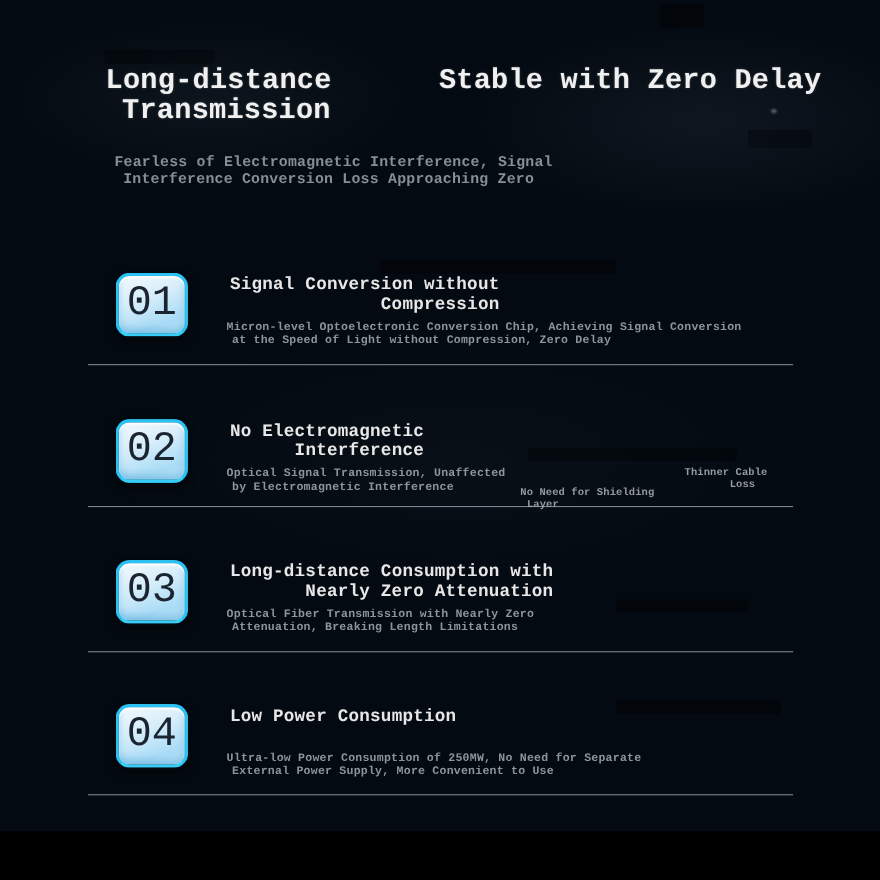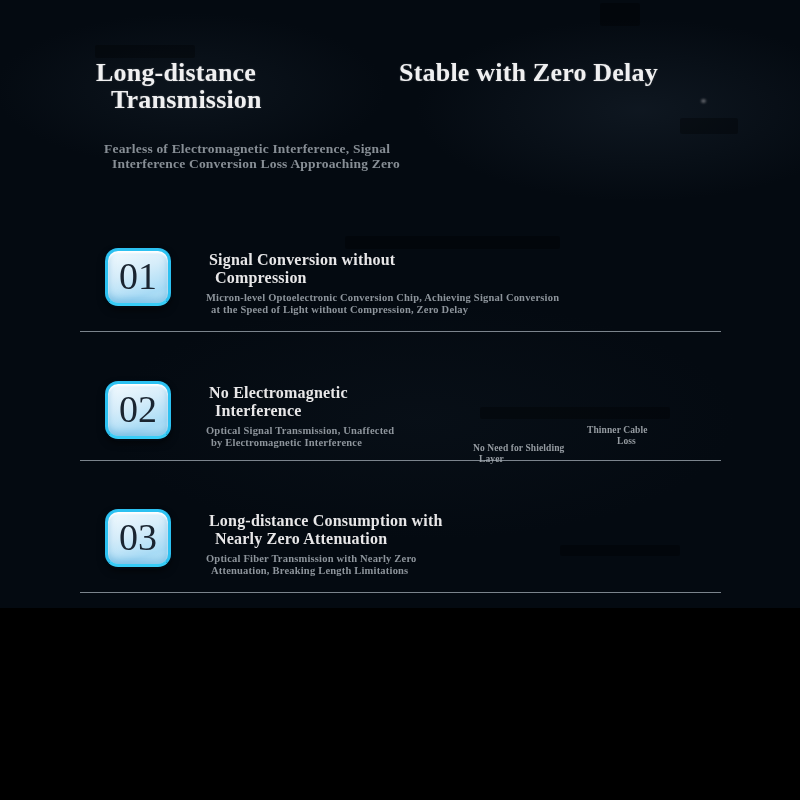--- a/index.html
+++ b/index.html
@@ -1,22 +1,22 @@
 <!DOCTYPE html>
 <html><head>
 <meta charset="utf-8">
 <style>
   html,body{margin:0;padding:0;background:#000;}
   *{box-sizing:border-box;}
   .page{
     position:relative;
-    width:800px;height:608px;
+    width:800px;height:756px;
     margin:0 auto;
     overflow:hidden;
-    font-family:Liberation Serif, serif;
+    font-family:Liberation Mono, monospace;
     background:
       radial-gradient(ellipse 320px 130px at 640px 110px, rgba(30,42,55,0.40), rgba(0,0,0,0) 70%),
       radial-gradient(ellipse 280px 110px at 190px 90px, rgba(28,40,52,0.35), rgba(0,0,0,0) 70%),
       radial-gradient(ellipse 420px 160px at 420px 420px, rgba(16,26,36,0.30), rgba(0,0,0,0) 75%),
       #040a11;
   }
   
   .ghost{position:absolute;background:rgba(0,0,0,0.30);border-radius:2px;}
   .ghost-dot{position:absolute;width:5px;height:4px;border-radius:50%;
     background:rgba(160,160,165,0.55);filter:blur(1px);}
@@ -58,35 +58,35 @@
   }
   .badge-num{
     font-size:38px;font-weight:400;color:#1a2531;line-height:1;
     transform:translateY(-1px);
   }
   .f-title{
     position:absolute;left:104px;top:3px;
     font-size:16px;font-weight:700;color:#e8e7e8;
     line-height:17.5px;letter-spacing:0.2px;
   }
-  .f-title .line2{padding-left:6px;}
+  .f-title .line2{padding-left:6px;text-align:right;}
   .f-desc{
     position:absolute;left:101px;top:44px;
     font-size:10.5px;font-weight:700;color:#8d949b;
     line-height:12px;letter-spacing:0.2px;
   }
   .f-desc .line2{padding-left:5px;}
   .note{
     position:absolute;top:44px;
     font-size:9.5px;font-weight:700;color:#959ba1;
     line-height:10.5px;letter-spacing:0.1px;
   }
   .note-1{left:368px;margin-top:18px;}
   .note-1 .line2{padding-left:6px;}
-  .note-2{left:482px;width:110px;}
+  .note-2{left:500px;width:110px;text-align:center;}
   .note-2 .line2{padding-left:30px;}
 
   .divider{
     position:absolute;left:80px;width:641px;height:1px;
     background:rgba(158,166,175,0.78);
   }
 </style>
 </head>
 <body>
 
@@ -165,16 +165,20 @@
   <div class="divider" style="top:592px;"></div>
 
   <div class="row" style="top:640px;">
     <div class="badge">
       <span class="badge-num">04</span>
     </div>
     <div class="f-title">
       <div class="line1">Low Power Consumption</div>
       <div class="line2"></div>
     </div>
+    <div class="f-desc">
+      <div class="line1">Ultra-low Power Consumption of 250MW, No Need for Separate</div>
+      <div class="line2">External Power Supply, More Convenient to Use</div>
+    </div>
   </div>
   <div class="divider" style="top:722px;"></div>
 
 </div>
 
 </body></html>

